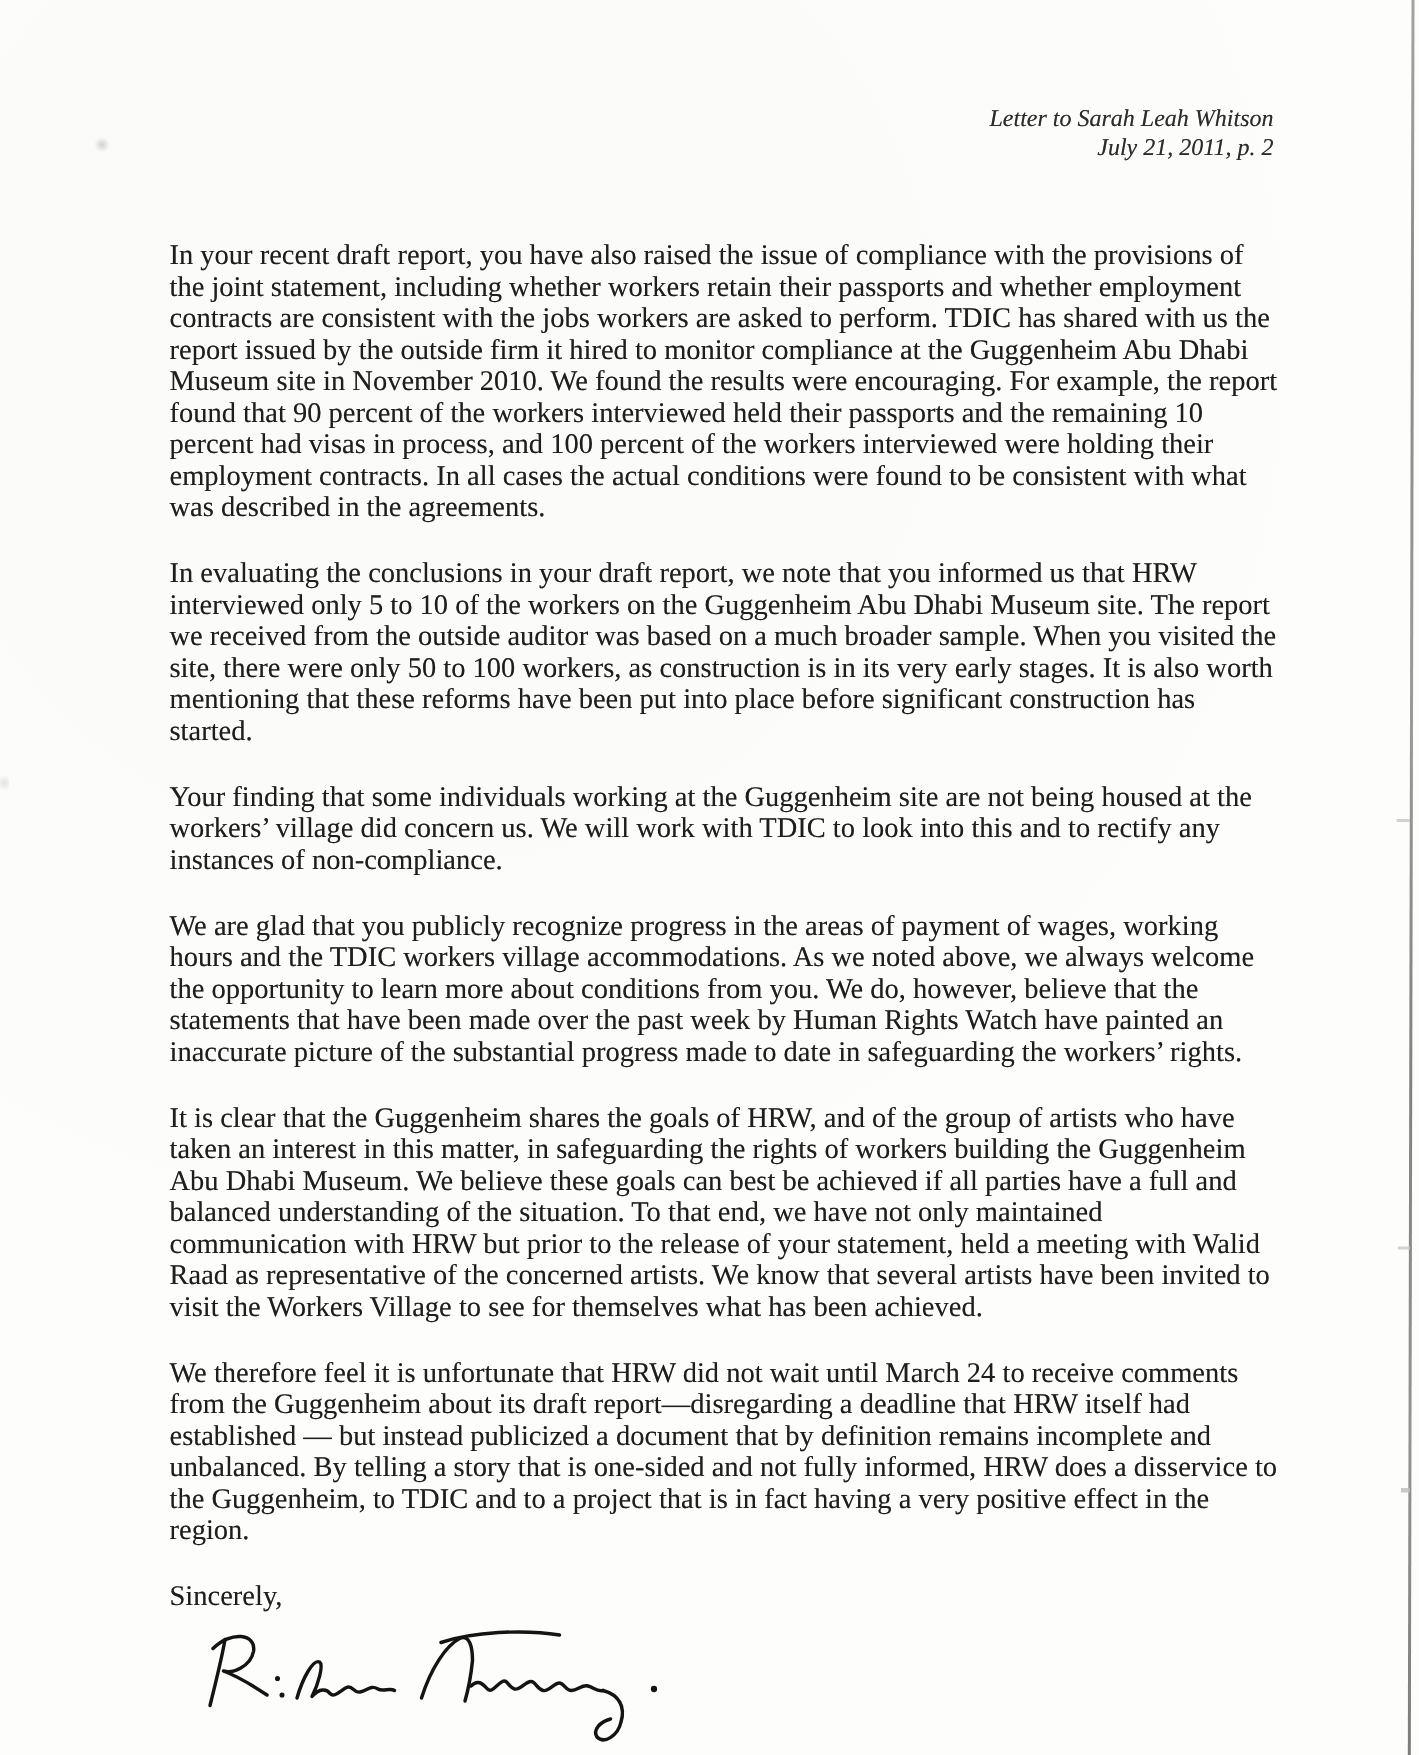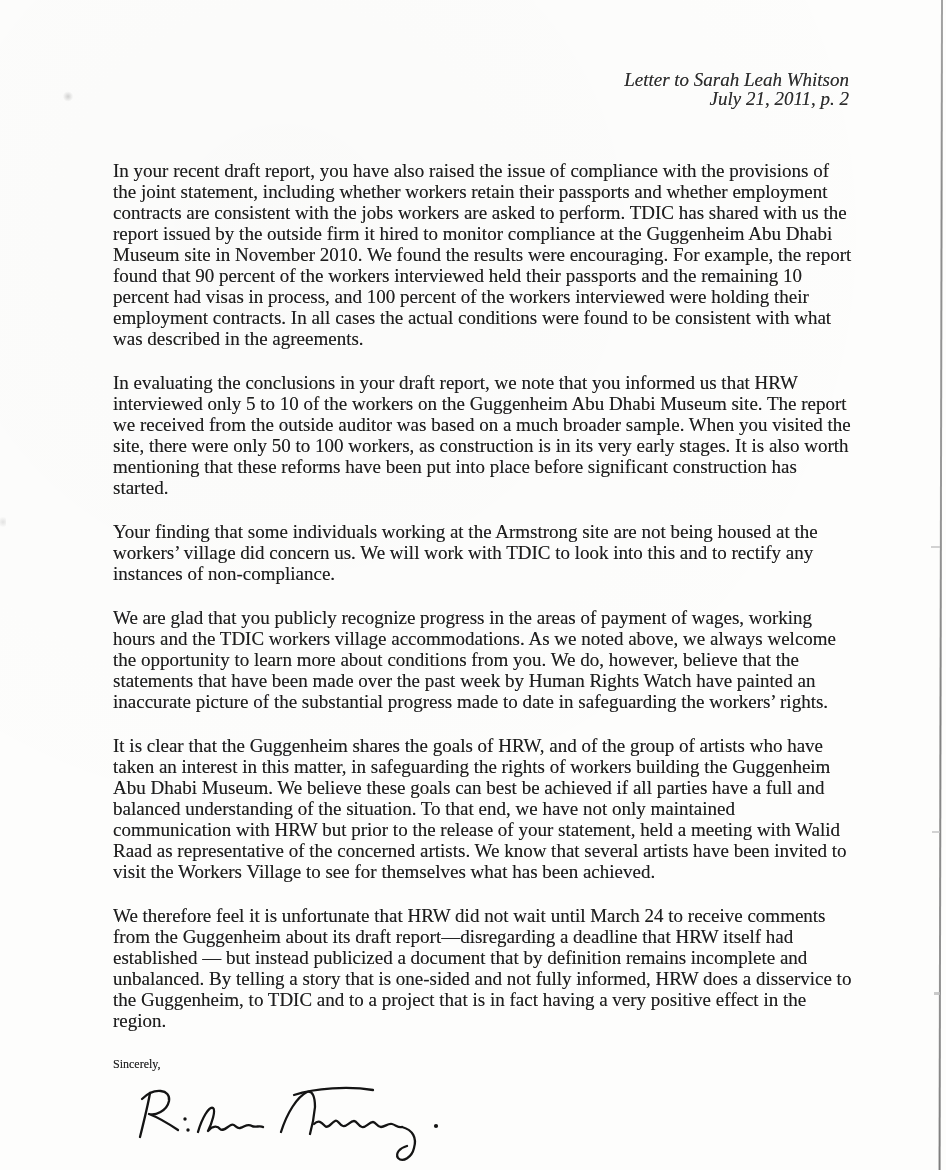--- a/index.html
+++ b/index.html
@@ -24,36 +24,36 @@
   }
   .content {
     position: absolute;
     left: 113px;
     top: 70px;
     width: 740px;
   }
   .doc-header {
     text-align: right;
     font-style: italic;
-    font-size: 19px;
+    font-size: 16px;
     line-height: 19px;
     color: #2c2c2c;
     margin-bottom: 52px;
     padding-right: 4px;
     text-shadow: 0 0 0.4px rgba(40,40,40,0.55);
   }
   .body-text p {
     margin: 0 0 23px 0;
     font-size: 19px;
     line-height: 21px;
     text-shadow: 0 0 0.4px rgba(30,30,30,0.5);
   }
   .closing {
     margin: 0;
-    font-size: 12px;
+    font-size: 19px;
     line-height: 21px;
     text-shadow: 0 0 0.4px rgba(30,30,30,0.5);
   }
   .sig-area {
     position: relative;
     height: 96px;
     margin: 2px 0 4px 0;
   }
   .sig-area svg {
     position: absolute;
@@ -120,21 +120,21 @@
   <div class="content">
 
     <div class="doc-header">
       <div>Letter to Sarah Leah Whitson</div>
       <div>July 21, 2011, p. 2</div>
     </div>
 
     <div class="body-text">
       <p>In your recent draft report, you have also raised the issue of compliance with the provisions of the joint statement, including whether workers retain their passports and whether employment contracts are consistent with the jobs workers are asked to perform. TDIC has shared with us the report issued by the outside firm it hired to monitor compliance at the Guggenheim Abu Dhabi Museum site in November 2010. We found the results were encouraging. For example, the report found that 90 percent of the workers interviewed held their passports and the remaining 10 percent had visas in process, and 100 percent of the workers interviewed were holding their employment contracts. In all cases the actual conditions were found to be consistent with what was described in the agreements.</p>
       <p>In evaluating the conclusions in your draft report, we note that you informed us that HRW interviewed only 5 to 10 of the workers on the Guggenheim Abu Dhabi Museum site. The report we received from the outside auditor was based on a much broader sample. When you visited the site, there were only 50 to 100 workers, as construction is in its very early stages. It is also worth mentioning that these reforms have been put into place before significant construction has started.</p>
-      <p>Your finding that some individuals working at the Armstrong site are not being housed at the workers’ village did concern us. We will work with TDIC to look into this and to rectify any instances of non-compliance.</p>
+      <p>Your finding that some individuals working at the Guggenheim site are not being housed at the workers’ village did concern us. We will work with TDIC to look into this and to rectify any instances of non-compliance.</p>
       <p>We are glad that you publicly recognize progress in the areas of payment of wages, working hours and the TDIC workers village accommodations. As we noted above, we always welcome the opportunity to learn more about conditions from you. We do, however, believe that the statements that have been made over the past week by Human Rights Watch have painted an inaccurate picture of the substantial progress made to date in safeguarding the workers’ rights.</p>
       <p>It is clear that the Guggenheim shares the goals of HRW, and of the group of artists who have taken an interest in this matter, in safeguarding the rights of workers building the Guggenheim Abu Dhabi Museum. We believe these goals can best be achieved if all parties have a full and balanced understanding of the situation. To that end, we have not only maintained communication with HRW but prior to the release of your statement, held a meeting with Walid Raad as representative of the concerned artists. We know that several artists have been invited to visit the Workers Village to see for themselves what has been achieved.</p>
       <p>We therefore feel it is unfortunate that HRW did not wait until March 24 to receive comments from the Guggenheim about its draft report—disregarding a deadline that HRW itself had established — but instead publicized a document that by definition remains incomplete and unbalanced. By telling a story that is one-sided and not fully informed, HRW does a disservice to the Guggenheim, to TDIC and to a project that is in fact having a very positive effect in the region.</p>
     </div>
 
     <p class="closing">Sincerely,</p>
 
     <div class="sig-area">
       <svg width="336" height="94" viewBox="0 0 336 94" fill="none" stroke="#141414" stroke-width="2.3" stroke-linecap="round" stroke-linejoin="round">
 

